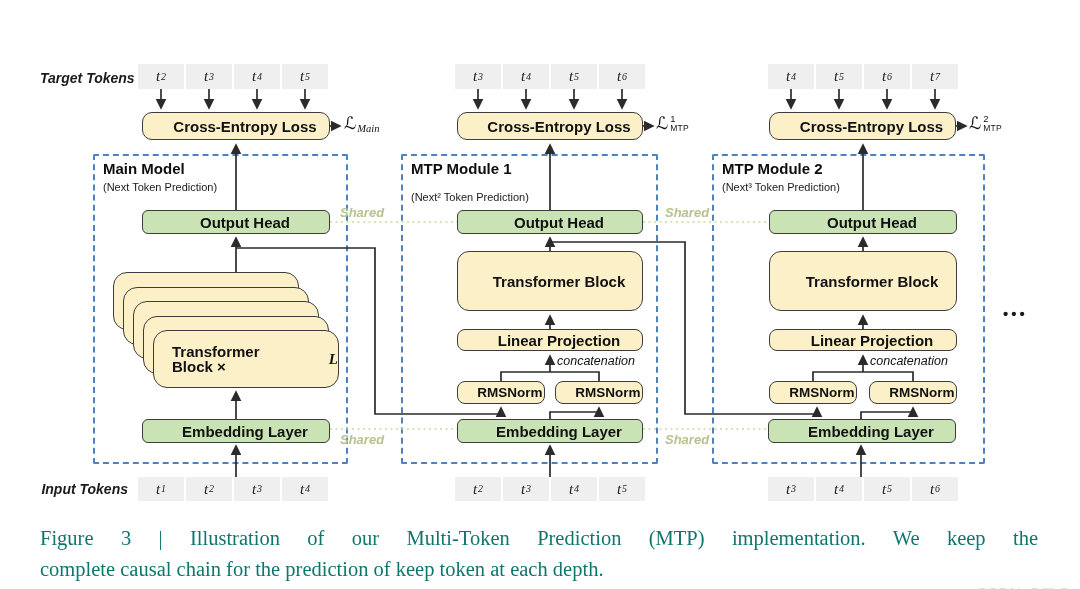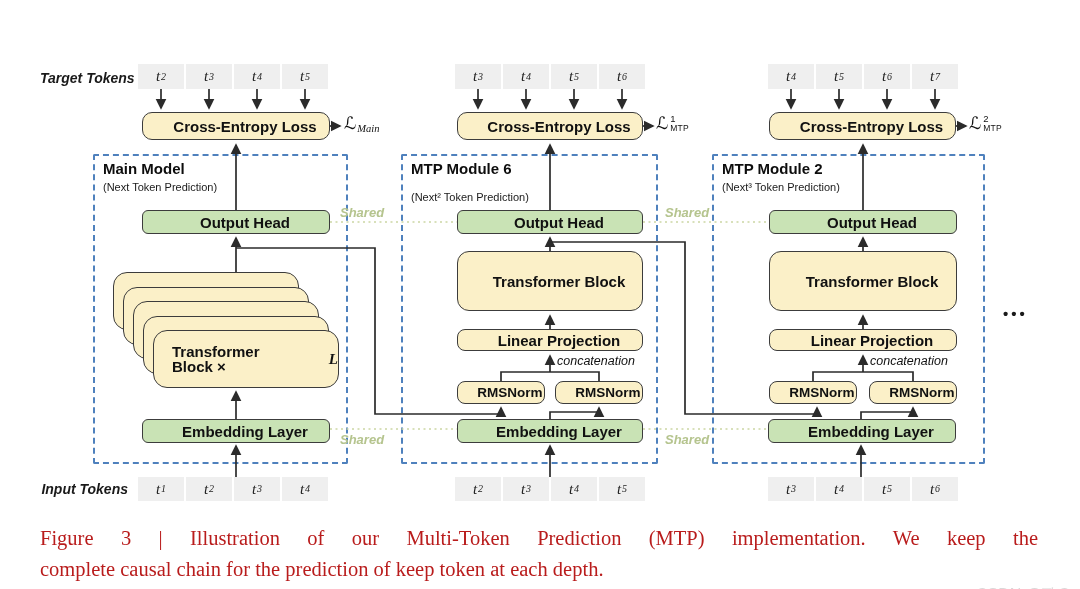--- a/index.html
+++ b/index.html
@@ -42,21 +42,21 @@
             align-self:flex-end;margin:0 0 -2px 1px;text-align:center;}
   .lstack{display:inline-flex;flex-direction:column;align-items:flex-start;
           margin-left:2px;line-height:1;}
   .lsup{font-size:9.5px;} .lsub{font-size:8.5px;letter-spacing:.2px;}
 
   .mvar{font-family:"Liberation Serif",serif;font-style:italic;font-weight:600;}
 
   .wires{position:absolute;left:0;top:0;}
 
   .caption{position:absolute;left:40px;top:499px;width:998px;
-           font-family:"Liberation Serif",serif;font-size:20.5px;line-height:31px;color:#b91c1c;}
+           font-family:"Liberation Serif",serif;font-size:20.5px;line-height:31px;color:#0f766e;}
   .cap1{text-align:justify;text-align-last:justify;}
   .watermark{position:absolute;left:976px;top:561px;font-size:16px;color:#d9d9d9;white-space:nowrap;}
 </style>
 </head>
 <body>
 
 <div class="fig">
 
   <div class="dashed-box" style="left:93px;top:130px;width:255px;height:310px;"></div>
   <div class="dashed-box" style="left:401px;top:130px;width:257px;height:310px;"></div>
@@ -202,21 +202,21 @@
 
   <div class="box yellow r10" style="left:457px;top:88px;width:186px;height:28px;">Cross-Entropy Loss</div>
   <div class="loss" style="left:656px;top:90px;">
     <span class="lscript">ℒ</span>
     <span class="lstack">
         <span class="lsup">1</span>
         <span class="lsub">MTP</span>
       </span>
   </div>
 
-  <div class="module-title" style="left:411px;top:136px;">MTP Module 6</div>
+  <div class="module-title" style="left:411px;top:136px;">MTP Module 1</div>
   <div class="module-sub" style="left:411px;top:167px;">(Next² Token Prediction)</div>
 
   <div class="box green r6" style="left:457px;top:186px;width:186px;height:24px;">Output Head</div>
   <div class="box yellow r12" style="left:457px;top:227px;width:186px;height:60px;">Transformer Block</div>
   <div class="box yellow r8" style="left:457px;top:305px;width:186px;height:22px;">Linear Projection</div>
   <div class="concat" style="left:557px;top:330px;">concatenation</div>
   <div class="box yellow r8 rms" style="left:457px;top:357px;width:88px;height:23px;">RMSNorm</div>
   <div class="box yellow r8 rms" style="left:555px;top:357px;width:88px;height:23px;">RMSNorm</div>
   <div class="box green r6" style="left:457px;top:395px;width:186px;height:24px;">Embedding Layer</div>
 

